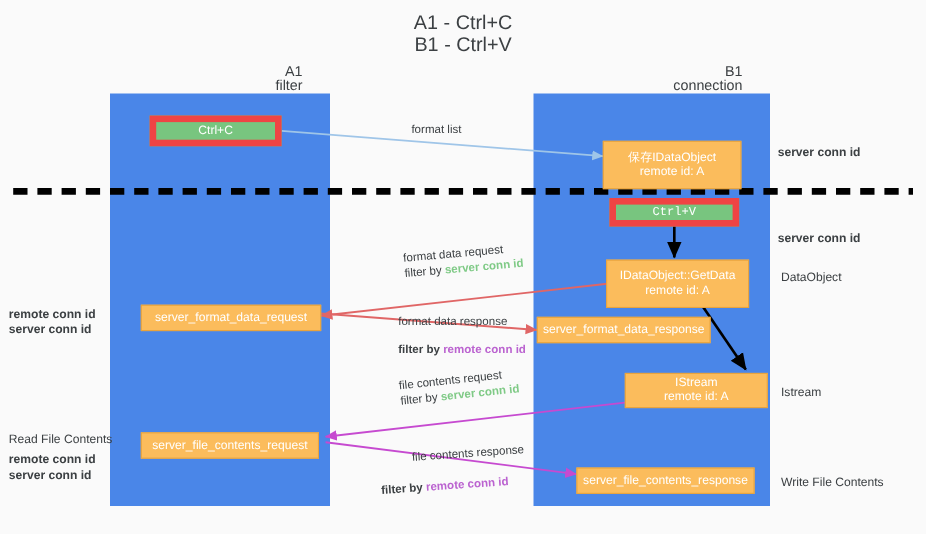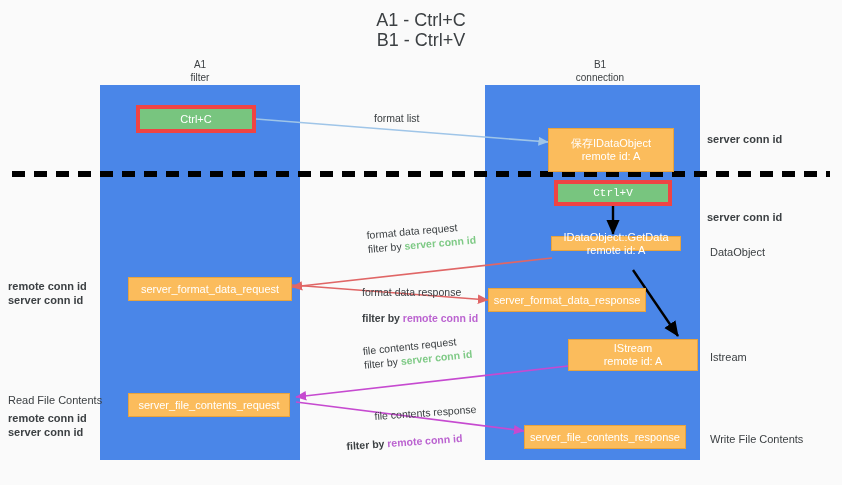--- a/index.html
+++ b/index.html
@@ -13,36 +13,36 @@
   .abs{position:absolute;}
 
   
   .title{
     left:0;top:10px;width:842px;text-align:center;
     font-size:18px;color:#3c4043;line-height:20px;
   }
 
   
   .lane-head{
-    text-align:center;font-size:10px;color:#3c4043;line-height:13px;
+    text-align:right;font-size:13px;color:#3c4043;line-height:13px;
   }
 
   
   .lane{background:#4a86e8;}
 
   
   .box{
     box-sizing:border-box;
     display:flex;flex-direction:column;
     align-items:center;justify-content:center;
     color:#ffffff;font-size:11px;line-height:13px;
     text-align:center;
   }
   .box-green{background:#76c893;background:#7bc47f;border:1px solid #5fae6a;}
-  .box-green{background:#78c57f;border:4px solid #ef4444;text-align:right;}
+  .box-green{background:#78c57f;border:6px solid #ef4444;text-align:right;}
   .box-orange{background:#fbbc5c;border:1px solid #e8a33d;}
 
   
   .remote-id{color:#bb63d0;font-weight:bold;}
   .server-id{color:#7fca86;font-weight:bold;}
   .server-id-dark{color:#6dbf7a;font-weight:bold;}
 
   .lbl{font-size:11px;color:#3c4043;line-height:14px;white-space:nowrap;}
   .lbl-bold{font-weight:bold;}
   .right-note{font-size:11px;color:#3c4043;line-height:14px;white-space:nowrap;}
@@ -115,21 +115,21 @@
 
   <div class="abs box box-orange" style="left:548px;top:128px;width:126px;height:44px;">
     <span>保存IDataObject</span>
     <span>remote id: A</span>
   </div>
 
   <div class="abs box box-green" style="left:554px;top:180px;width:118px;height:26px;font-family:Liberation Mono, monospace;">
     <span>Ctrl+V</span>
   </div>
 
-  <div class="abs box box-orange" style="left:551px;top:236px;width:130px;height:15px;">
+  <div class="abs box box-orange" style="left:551px;top:236px;width:130px;height:44px;">
     <span>IDataObject::GetData</span>
     <span>remote id: A</span>
   </div>
 
   <div class="abs box box-orange" style="left:568px;top:339px;width:130px;height:32px;">
     <span>IStream</span>
     <span>remote id: A</span>
   </div>
 
   <div class="abs box box-orange" style="left:128px;top:277px;width:164px;height:24px;">

